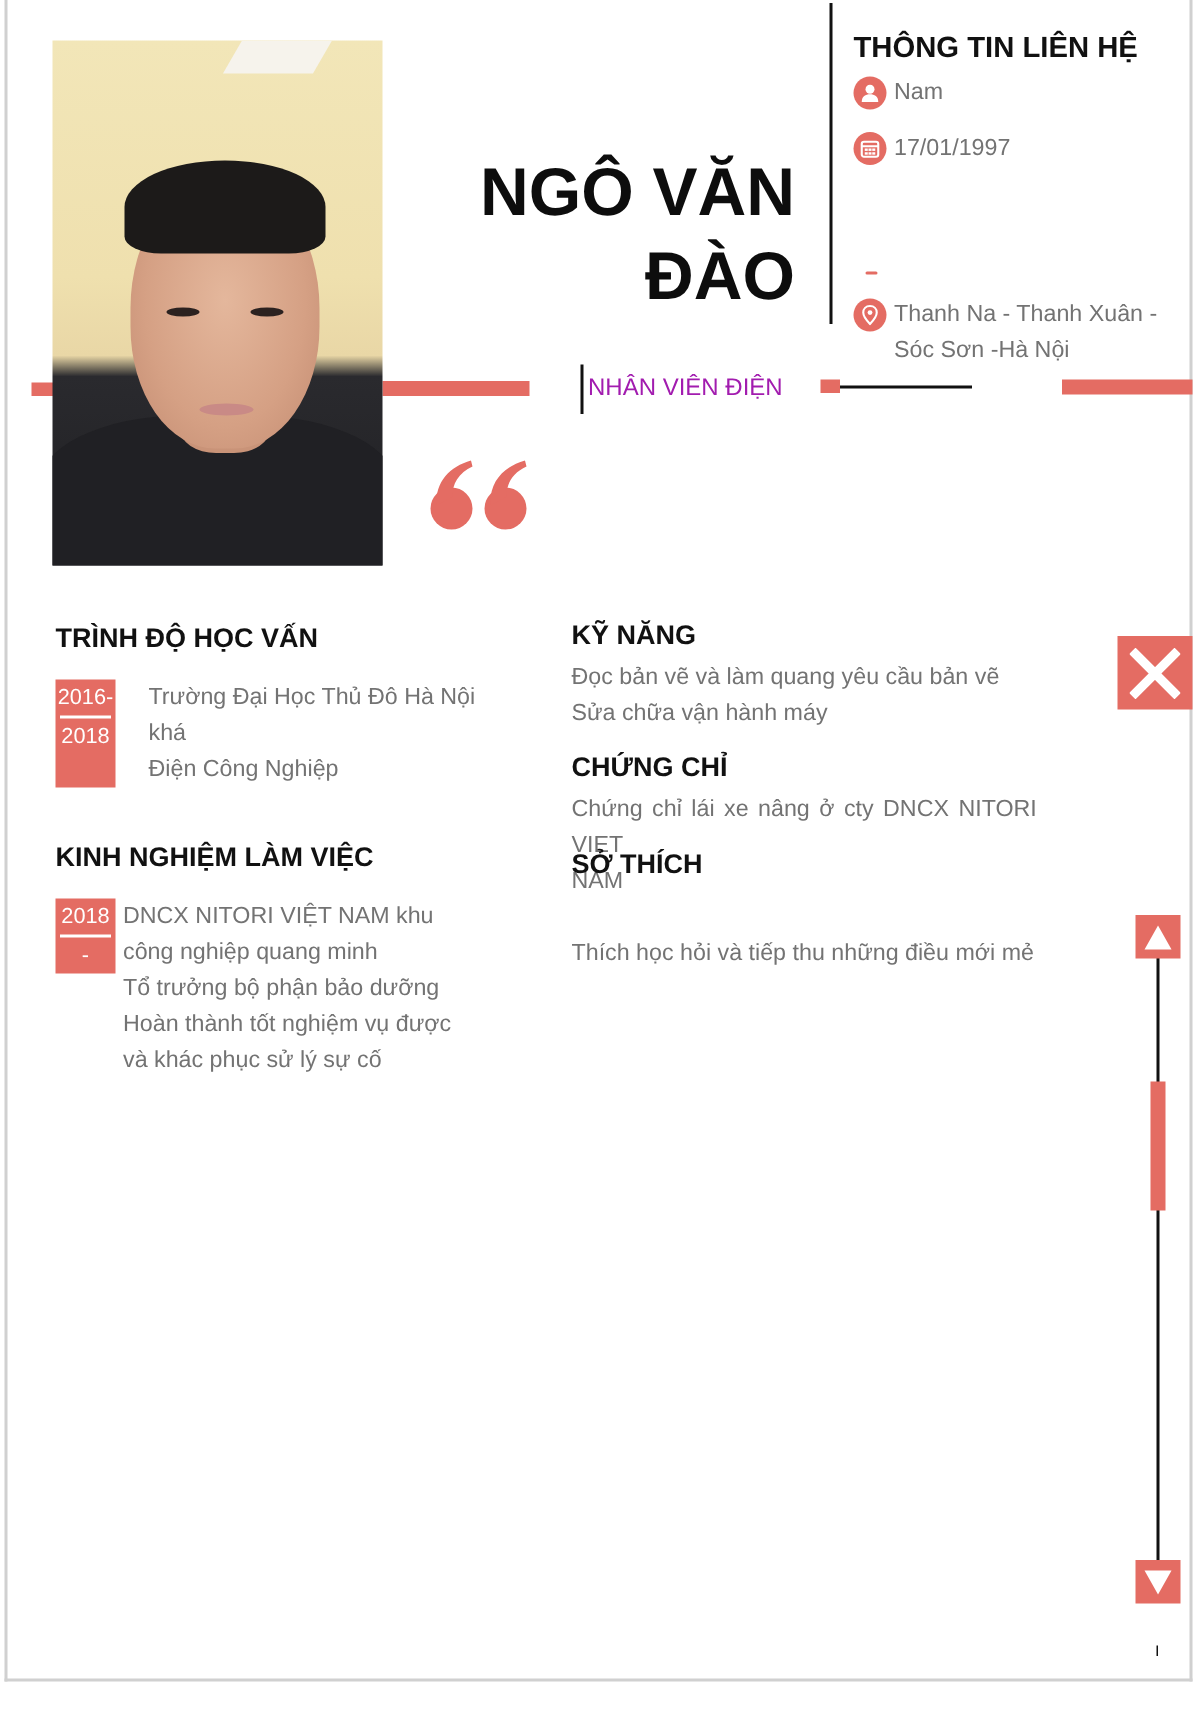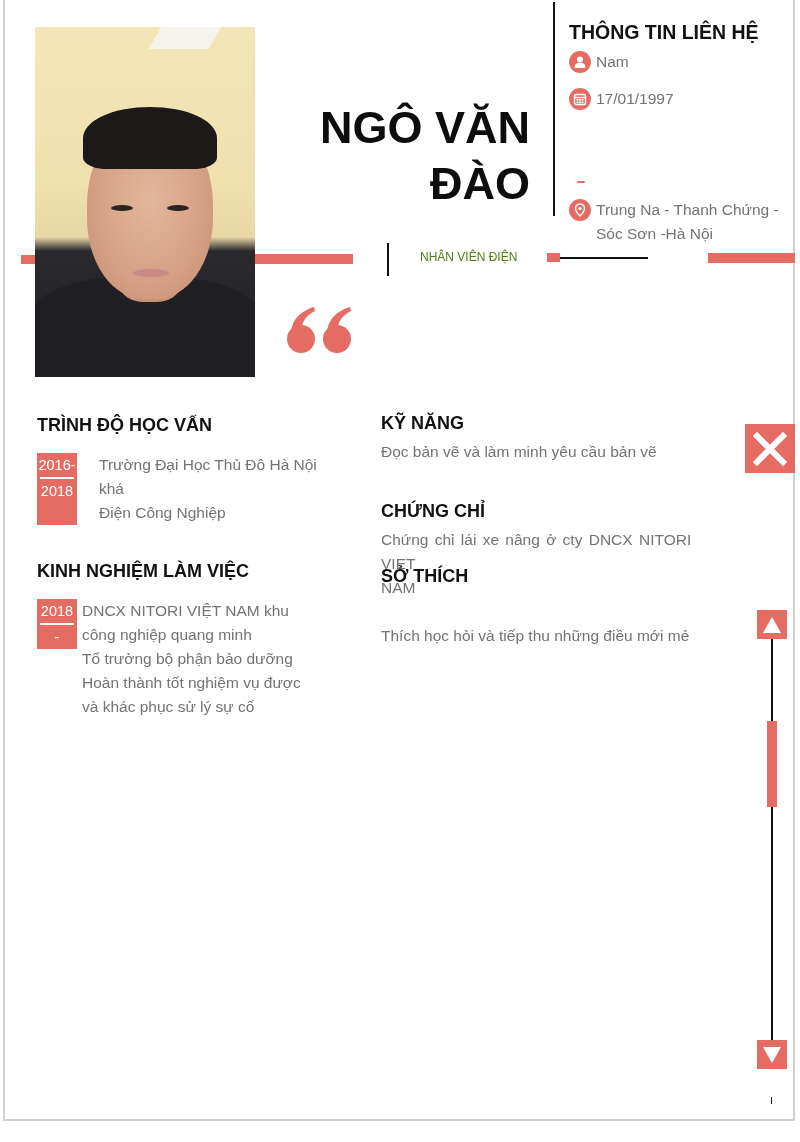--- a/index.html
+++ b/index.html
@@ -47,21 +47,21 @@
 </div>
 
 <div class="abs name">
   <div>NGÔ VĂN</div>
   <div>ĐÀO</div>
 </div>
 
 <div class="abs vline" style="left:553px;top:2px;height:214px;"></div>
 
 <div class="abs vline" style="left:387px;top:243px;height:33px;"></div>
-<div class="abs" style="left:420px;top:250px;font-size:12px;color:#4d7c0f;">NHÂN VIÊN ĐIỆN</div>
+<div class="abs" style="left:392px;top:250px;font-size:16px;color:#a21caf;">NHÂN VIÊN ĐIỆN</div>
 
 <div class="abs" style="left:286px;top:305px;">
   <svg width="68" height="50" viewBox="0 0 68 50">
     <circle cx="15" cy="34" r="14" fill="#e46c63"></circle>
     <path d="M5 32 C4 16 14 6 28 2 L29 6 C20 10 15 18 16 26 Z" fill="#e46c63"></path>
     <circle cx="51" cy="34" r="14" fill="#e46c63"></circle>
     <path d="M41 32 C40 16 50 6 64 2 L65 6 C56 10 51 18 52 26 Z" fill="#e46c63"></path>
   </svg>
 </div>
 
@@ -96,21 +96,21 @@
 <div class="abs accent" style="left:577px;top:181px;width:8px;height:1.5px;border-radius:1px;"></div>
 
 <div class="abs" style="left:569px;top:198px;display:flex;align-items:flex-start;gap:5px;">
   <span class="contact-icon" style="margin-top:1px;">
     <svg width="14" height="14" viewBox="0 0 14 14">
         <path d="M7 1 C4.2 1 2.5 3 2.5 5.4 C2.5 8.4 7 13 7 13 C7 13 11.5 8.4 11.5 5.4 C11.5 3 9.8 1 7 1 Z" fill="none" stroke="#fff" stroke-width="1.4"></path>
         <circle cx="7" cy="5.4" r="1.6" fill="#fff"></circle>
       </svg>
   </span>
   <div class="body-text">
-    <div>Trung Na - Thanh Chứng -</div>
+    <div>Thanh Na - Thanh Xuân -</div>
     <div>Sóc Sơn -Hà Nội</div>
   </div>
 </div>
 
 <div class="abs section-title" style="left:37px;top:415px;text-align:center;">TRÌNH ĐỘ HỌC VẤN</div>
 <div class="abs" style="left:37px;top:453px;display:flex;gap:22px;">
   <div class="date-badge">
     <div>2016-</div>
     <div class="sep"></div>
     <div>2018</div>
@@ -133,21 +133,22 @@
     <div>DNCX NITORI VIỆT NAM khu</div>
     <div>công nghiệp quang minh</div>
     <div>Tổ trưởng bộ phận bảo dưỡng</div>
     <div>Hoàn thành tốt nghiệm vụ được</div>
     <div>và khác phục sử lý sự cố</div>
   </div>
 </div>
 
 <div class="abs section-title" style="left:381px;top:413px;">KỸ NĂNG</div>
 <div class="abs body-text" style="left:381px;top:440px;">
-  <div>Đọc bản vẽ và làm minh yêu cầu bản vẽ</div>
+  <div>Đọc bản vẽ và làm quang yêu cầu bản vẽ</div>
+  <div>Sửa chữa vận hành máy</div>
 </div>
 
 <div class="abs section-title" style="left:381px;top:501px;">CHỨNG CHỈ</div>
 <div class="abs body-text" style="left:381px;top:528px;width:350px;">
   <div style="word-spacing:2px;">Chứng chỉ lái xe nâng ở cty DNCX NITORI VIET</div>
   <div>NAM</div>
 </div>
 
 <div class="abs section-title" style="left:381px;top:566px;">SỞ THÍCH</div>
 <div class="abs body-text" style="left:381px;top:624px;">

